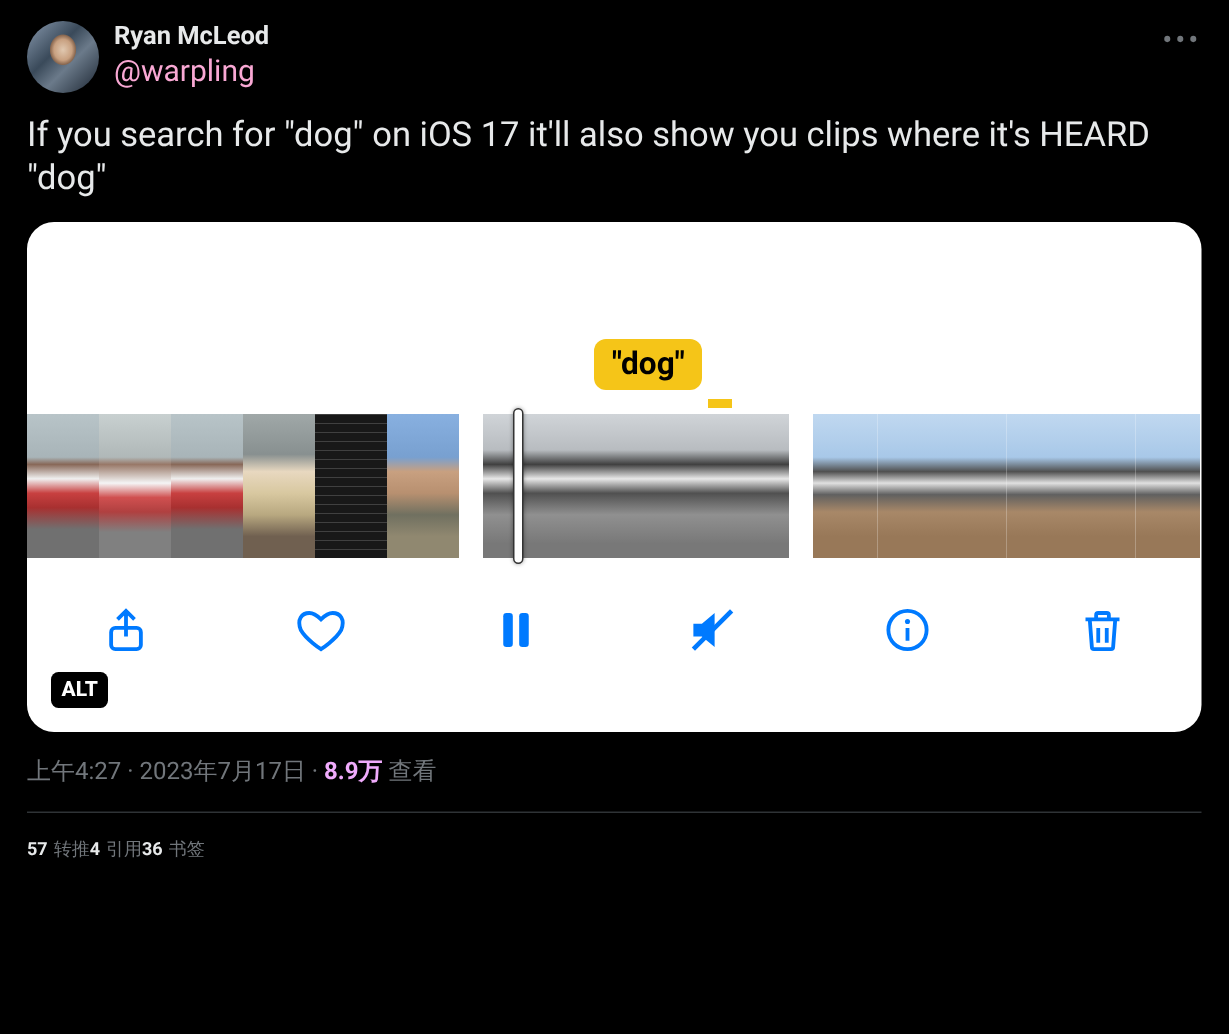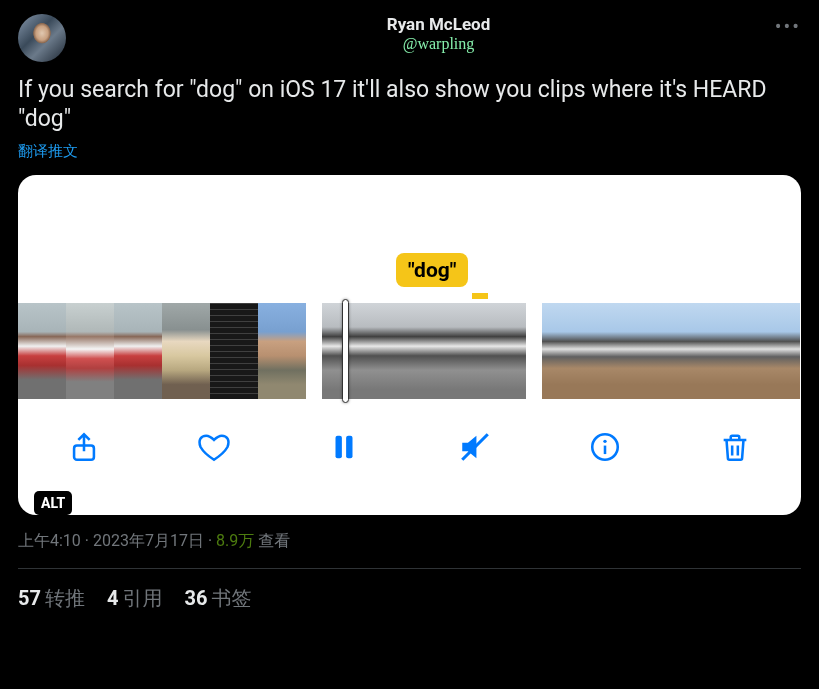--- a/index.html
+++ b/index.html
@@ -11,21 +11,20 @@
     color: #e7e9ea;
     overflow: hidden;
   }
   .tweet {
     padding: 14px 18px 0 18px;
   }
   .header {
     display: flex;
     align-items: flex-start;
     position: relative;
-    text-align: center;
   }
   .avatar {
     width: 48px;
     height: 48px;
     border-radius: 50%;
     background: linear-gradient(135deg, #8a9bb0 0%, #3a4a5a 40%, #6b7a8a 60%, #1a2430 100%);
     flex-shrink: 0;
     position: relative;
     overflow: hidden;
   }
@@ -40,24 +39,23 @@
   .name-block {
     margin-left: 10px;
     flex: 1;
   }
   .display-name {
     font-weight: 700;
     font-size: 17px;
     color: #e7e9ea;
   }
   .handle {
-    font-size: 16px;
-    color: #86efac;
+    font-size: 20px;
+    color: #f9a8d4;
     margin-top: 1px;
-    font-family: Liberation Serif, serif;
   }
   .more {
     color: #71767b;
     font-size: 20px;
     letter-spacing: 2px;
     position: absolute;
     right: 0;
     top: 0;
   }
   .body-text {
@@ -149,68 +147,66 @@
     justify-content: space-between;
     align-items: center;
     padding: 24px 42px 0 42px;
   }
   .toolbar svg { width: 34px; height: 34px; }
   .ic { color: #007aff; display:flex; align-items:center; justify-content:center; width:48px; height:48px;}
 
   .alt-badge {
     position: absolute;
     left: 16px;
-    bottom: 0;
+    bottom: 16px;
     background: #000;
     color: #fff;
     font-weight: 800;
     font-size: 14px;
     padding: 4px 7px;
     border-radius: 5px;
   }
 
   .meta {
     margin-top: 16px;
     color: #71767b;
     font-size: 16px;
   }
-  .meta .b { color: #4d7c0f; font-weight: 400; }
+  .meta .b { color: #f0abfc; font-weight: 700; }
 
   .divider {
     height: 1px;
     background: #2f3336;
     margin-top: 16px;
   }
 
   .stats {
     display: flex;
-    gap: 22px;
     margin-top: 16px;
     color: #71767b;
-    font-size: 20px;
+    font-size: 12px;
   }
   .stats .n { color: #e7e9ea; font-weight: 700; margin-right: 4px; }
 </style>
 </head>
 <body>
 
 <div class="tweet">
 
   <div class="header">
     <div class="avatar"></div>
     <div class="name-block">
       <div class="display-name">Ryan McLeod</div>
       <div class="handle">@warpling</div>
     </div>
     <div class="more">•••</div>
   </div>
 
   <div class="body-text">If you search for "dog" on iOS 17 it'll also show you clips where it's HEARD "dog"</div>
 
-  <div class="translate">翻译推文</div>
 
   <div class="card">
     <div class="card-top">
       <div class="dog-label">"dog"</div>
       <div class="tick"></div>
     </div>
 
     <div class="strip">
       <div class="clip-group g1">
         <div class="thumb t-a"></div>
@@ -271,21 +267,21 @@
         <svg viewBox="0 0 24 24" fill="none" stroke="#007aff" stroke-width="1.8">
             <path d="M4 7h16M9 7V5a1 1 0 011-1h4a1 1 0 011 1v2M6 7l1 13a1 1 0 001 1h8a1 1 0 001-1l1-13M10 11v7M14 11v7"></path>
           </svg>
       </span>
     </div>
 
     <div class="alt-badge">ALT</div>
   </div>
 
   <div class="meta">
-    <span>上午4:10</span><span> · </span><span>2023年7月17日</span><span> · </span><span class="b">8.9万</span><span> 查看</span>
+    <span>上午4:27</span><span> · </span><span>2023年7月17日</span><span> · </span><span class="b">8.9万</span><span> 查看</span>
   </div>
 
   <div class="divider"></div>
 
   <div class="stats">
     <span><span class="n">57</span><span>转推</span></span>
     <span><span class="n">4</span><span>引用</span></span>
     <span><span class="n">36</span><span>书签</span></span>
   </div>
 

